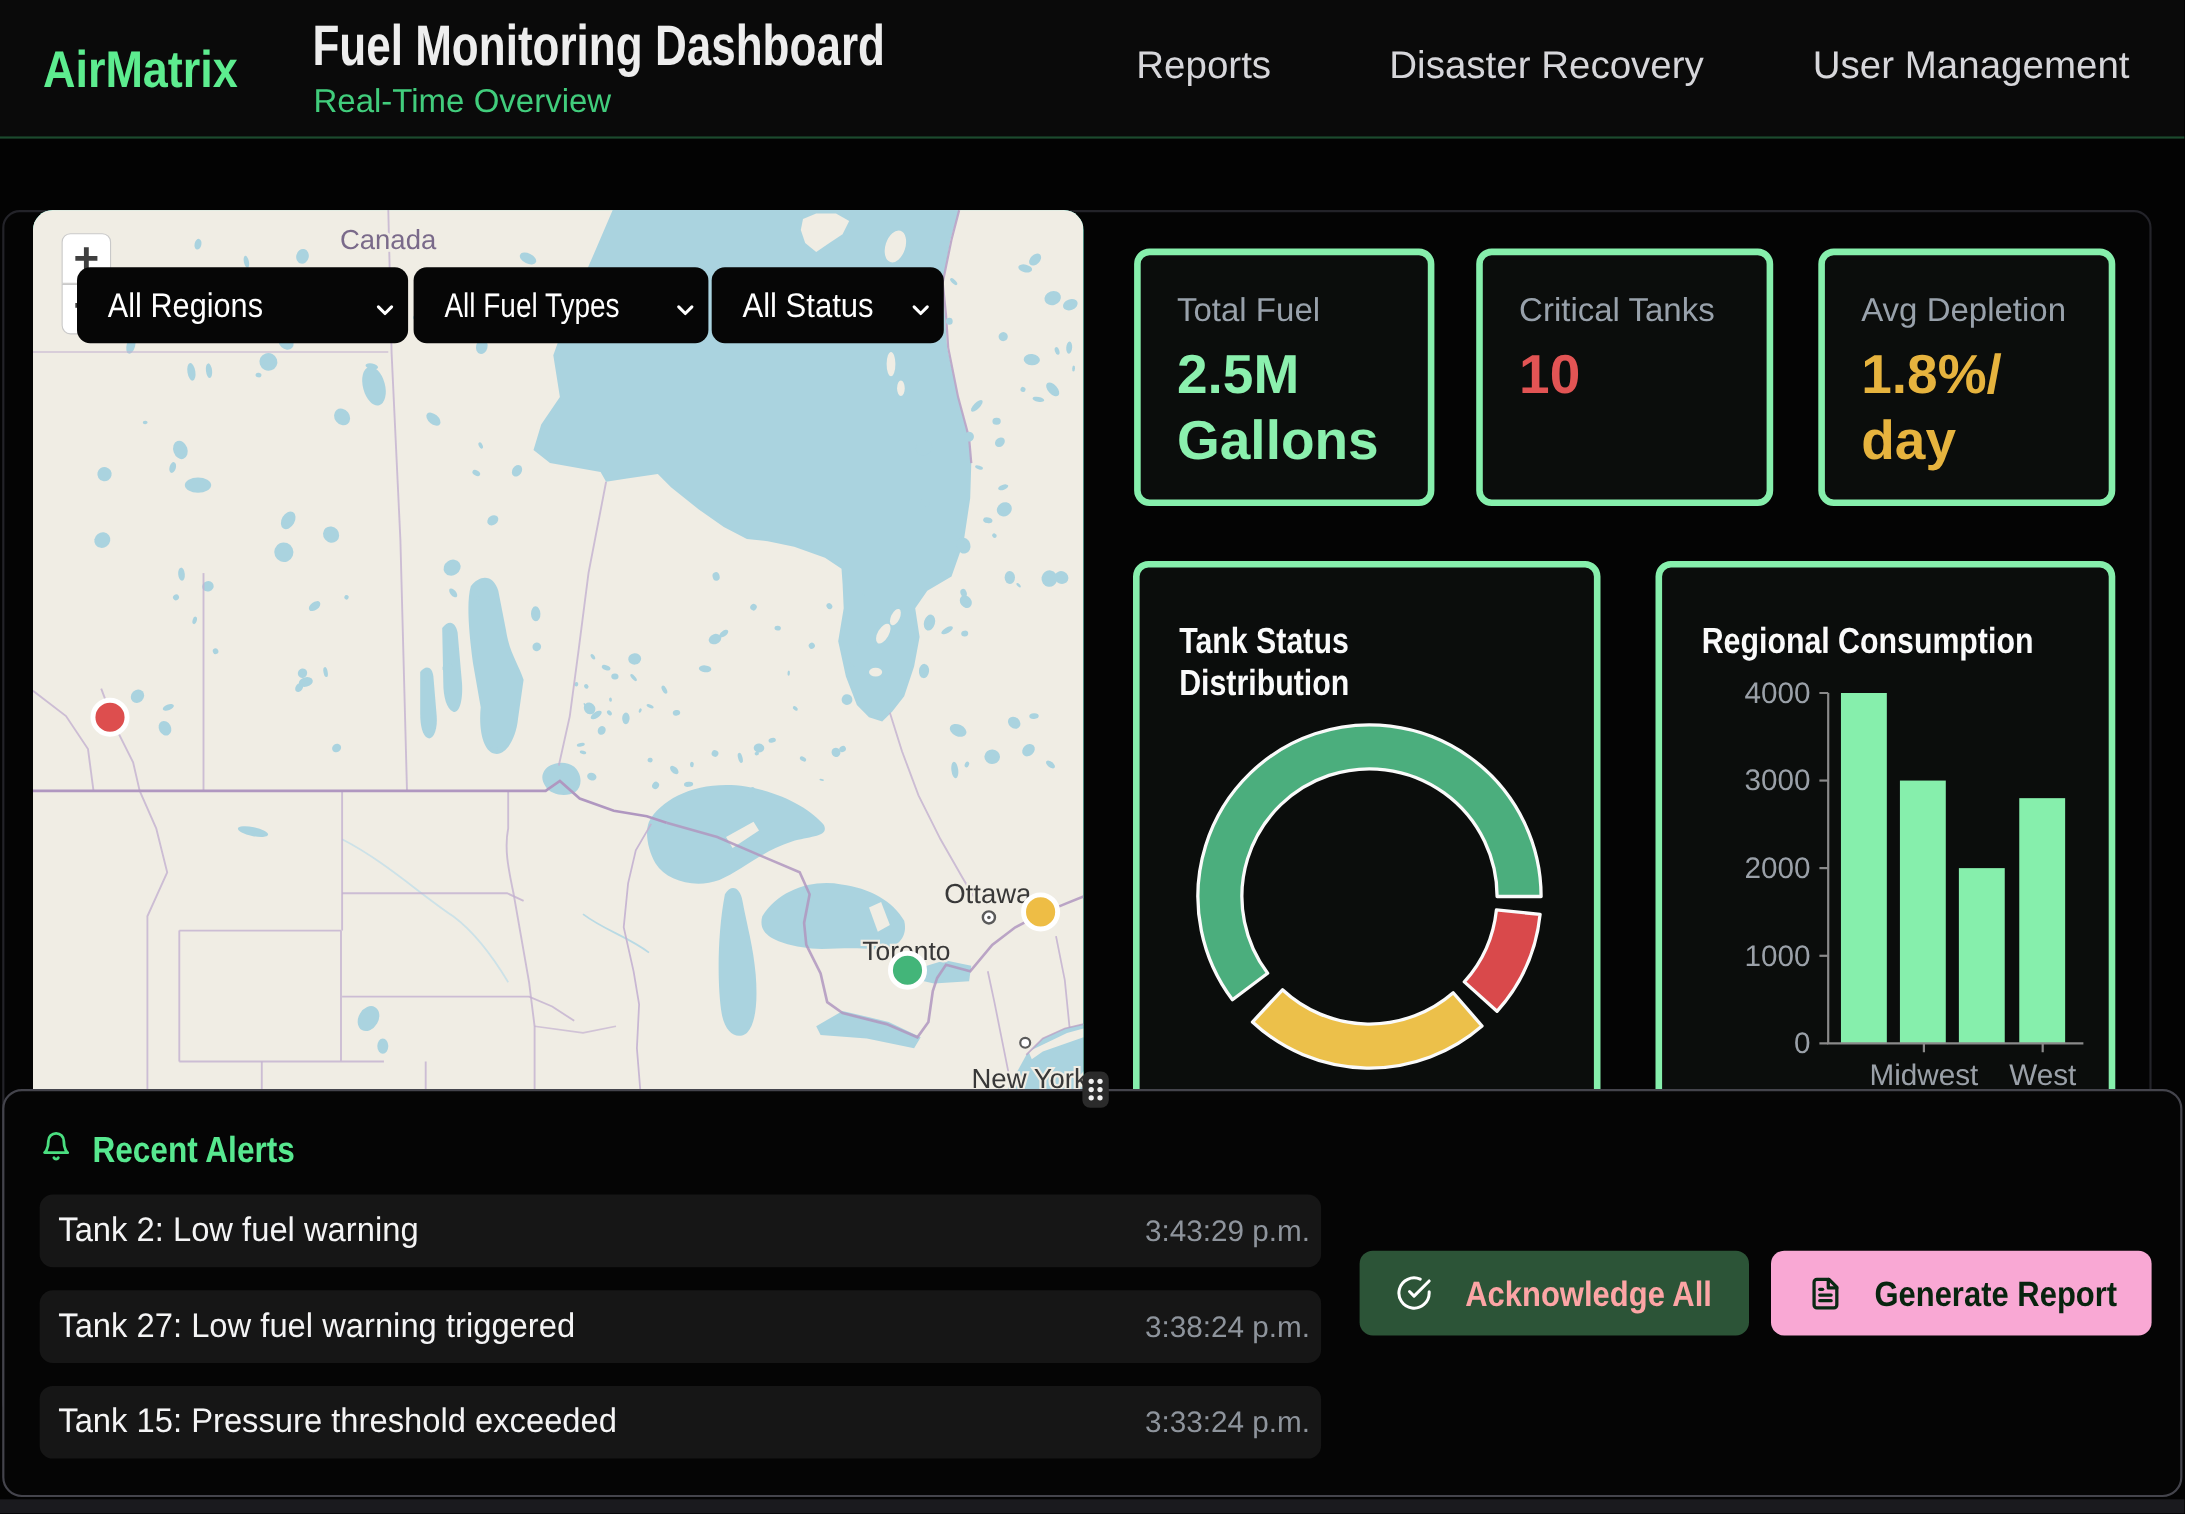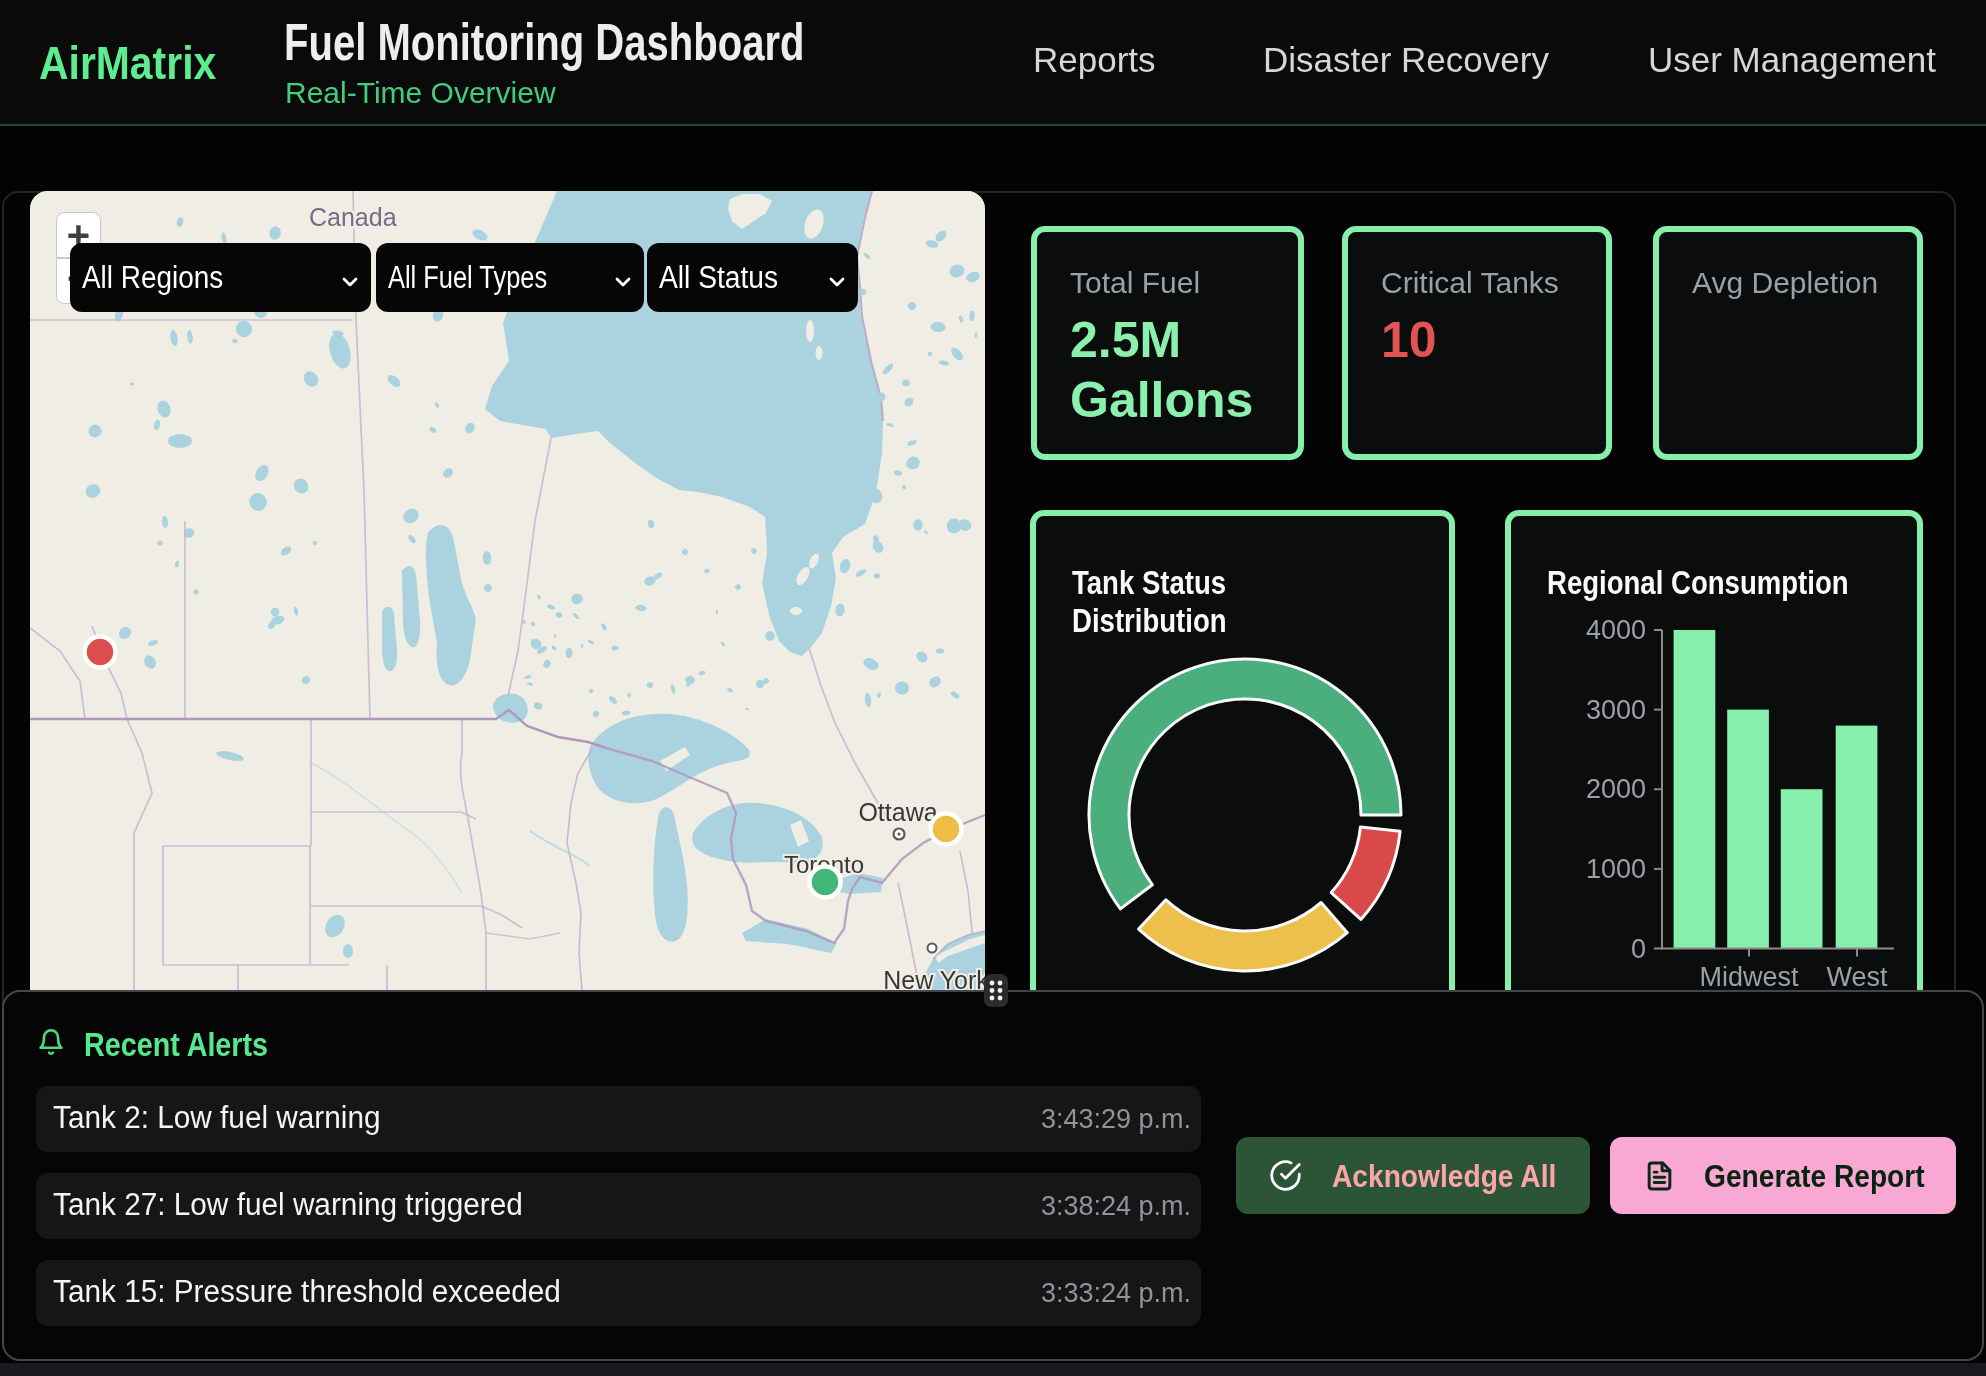--- a/index.html
+++ b/index.html
@@ -21,21 +21,21 @@
     border:2px solid #232329; border-radius:16px; z-index:1; }
 
   
   #map { left:30px; top:191px; width:955px; height:799px; border-radius:18px 18px 0 0;
     overflow:hidden; background:#5eead4; z-index:2; }
   .zoomctl { left:56px; width:45px; height:46px; background:#fff; border:1px solid #c9c9c9;
     color:#3f3f3f; font-size:40px; font-weight:bold; text-align:center; line-height:44px; z-index:4; }
   #zoomin  { top:212px; border-radius:8px 8px 0 0; }
   #zoomout { top:258px; border-radius:0 0 8px 8px; line-height:38px; }
   .dd { top:243px; height:69px; background:#060606; border-radius:12px; color:#fff;
-    font-size:31px; line-height:69px; padding-left:12px; z-index:5; }
+    font-size:31px; line-height:69px; padding-left:28px; z-index:5; }
   .dd svg { position:absolute; right:9px; top:27px; }
   .ddt { display:inline-block; transform-origin:left center; }
   #dd1 { left:70px;  width:301px; }
   #dd2 { left:376px; width:268px; }
   #dd3 { left:647px; width:211px; }
   #handle { left:984px; top:974px; width:24px; height:33px; background:#2b2b2b;
     border-radius:7px; z-index:15; }
 
   
   .card { background:#0b0d0c; border:6px solid #86efac; border-radius:14px; z-index:2; }
@@ -338,20 +338,21 @@
   <div id="sc1" class="abs card statcard">
     <div class="sclabel">Total Fuel</div>
     <div class="scvalue" style="color:#8bf0ae;">2.5M Gallons</div>
   </div>
   <div id="sc2" class="abs card statcard">
     <div class="sclabel">Critical Tanks</div>
     <div class="scvalue" style="color:#e25454;">10</div>
   </div>
   <div id="sc3" class="abs card statcard">
     <div class="sclabel">Avg Depletion</div>
+    <div class="scvalue" style="color:#e6b33e;">1.8%/<br>day</div>
   </div>
 
   <div id="donutcard" class="abs card">
     <div class="ctitle">Tank Status Distribution</div>
     <svg class="abs" style="left:-2px;top:-2px;" width="425" height="480" viewBox="0 0 425 480">
       <g stroke="#fafafa" stroke-width="3" stroke-linejoin="round">
         <path d="M 86.4 394.9 A 156 156 0 1 1 367.0 301.0 L 327.0 301.0 A 116 116 0 1 0 118.4 370.8 Z" fill="#4bae7d"></path>
         <path d="M 366.1 317.3 A 156 156 0 0 1 326.9 405.4 L 297.2 378.6 A 116 116 0 0 0 326.4 313.1 Z" fill="#d9494b"></path>
         <path d="M 313.3 418.7 A 156 156 0 0 1 104.6 415.1 L 131.9 385.8 A 116 116 0 0 0 287.1 388.5 Z" fill="#ecc04a"></path>
       </g>

